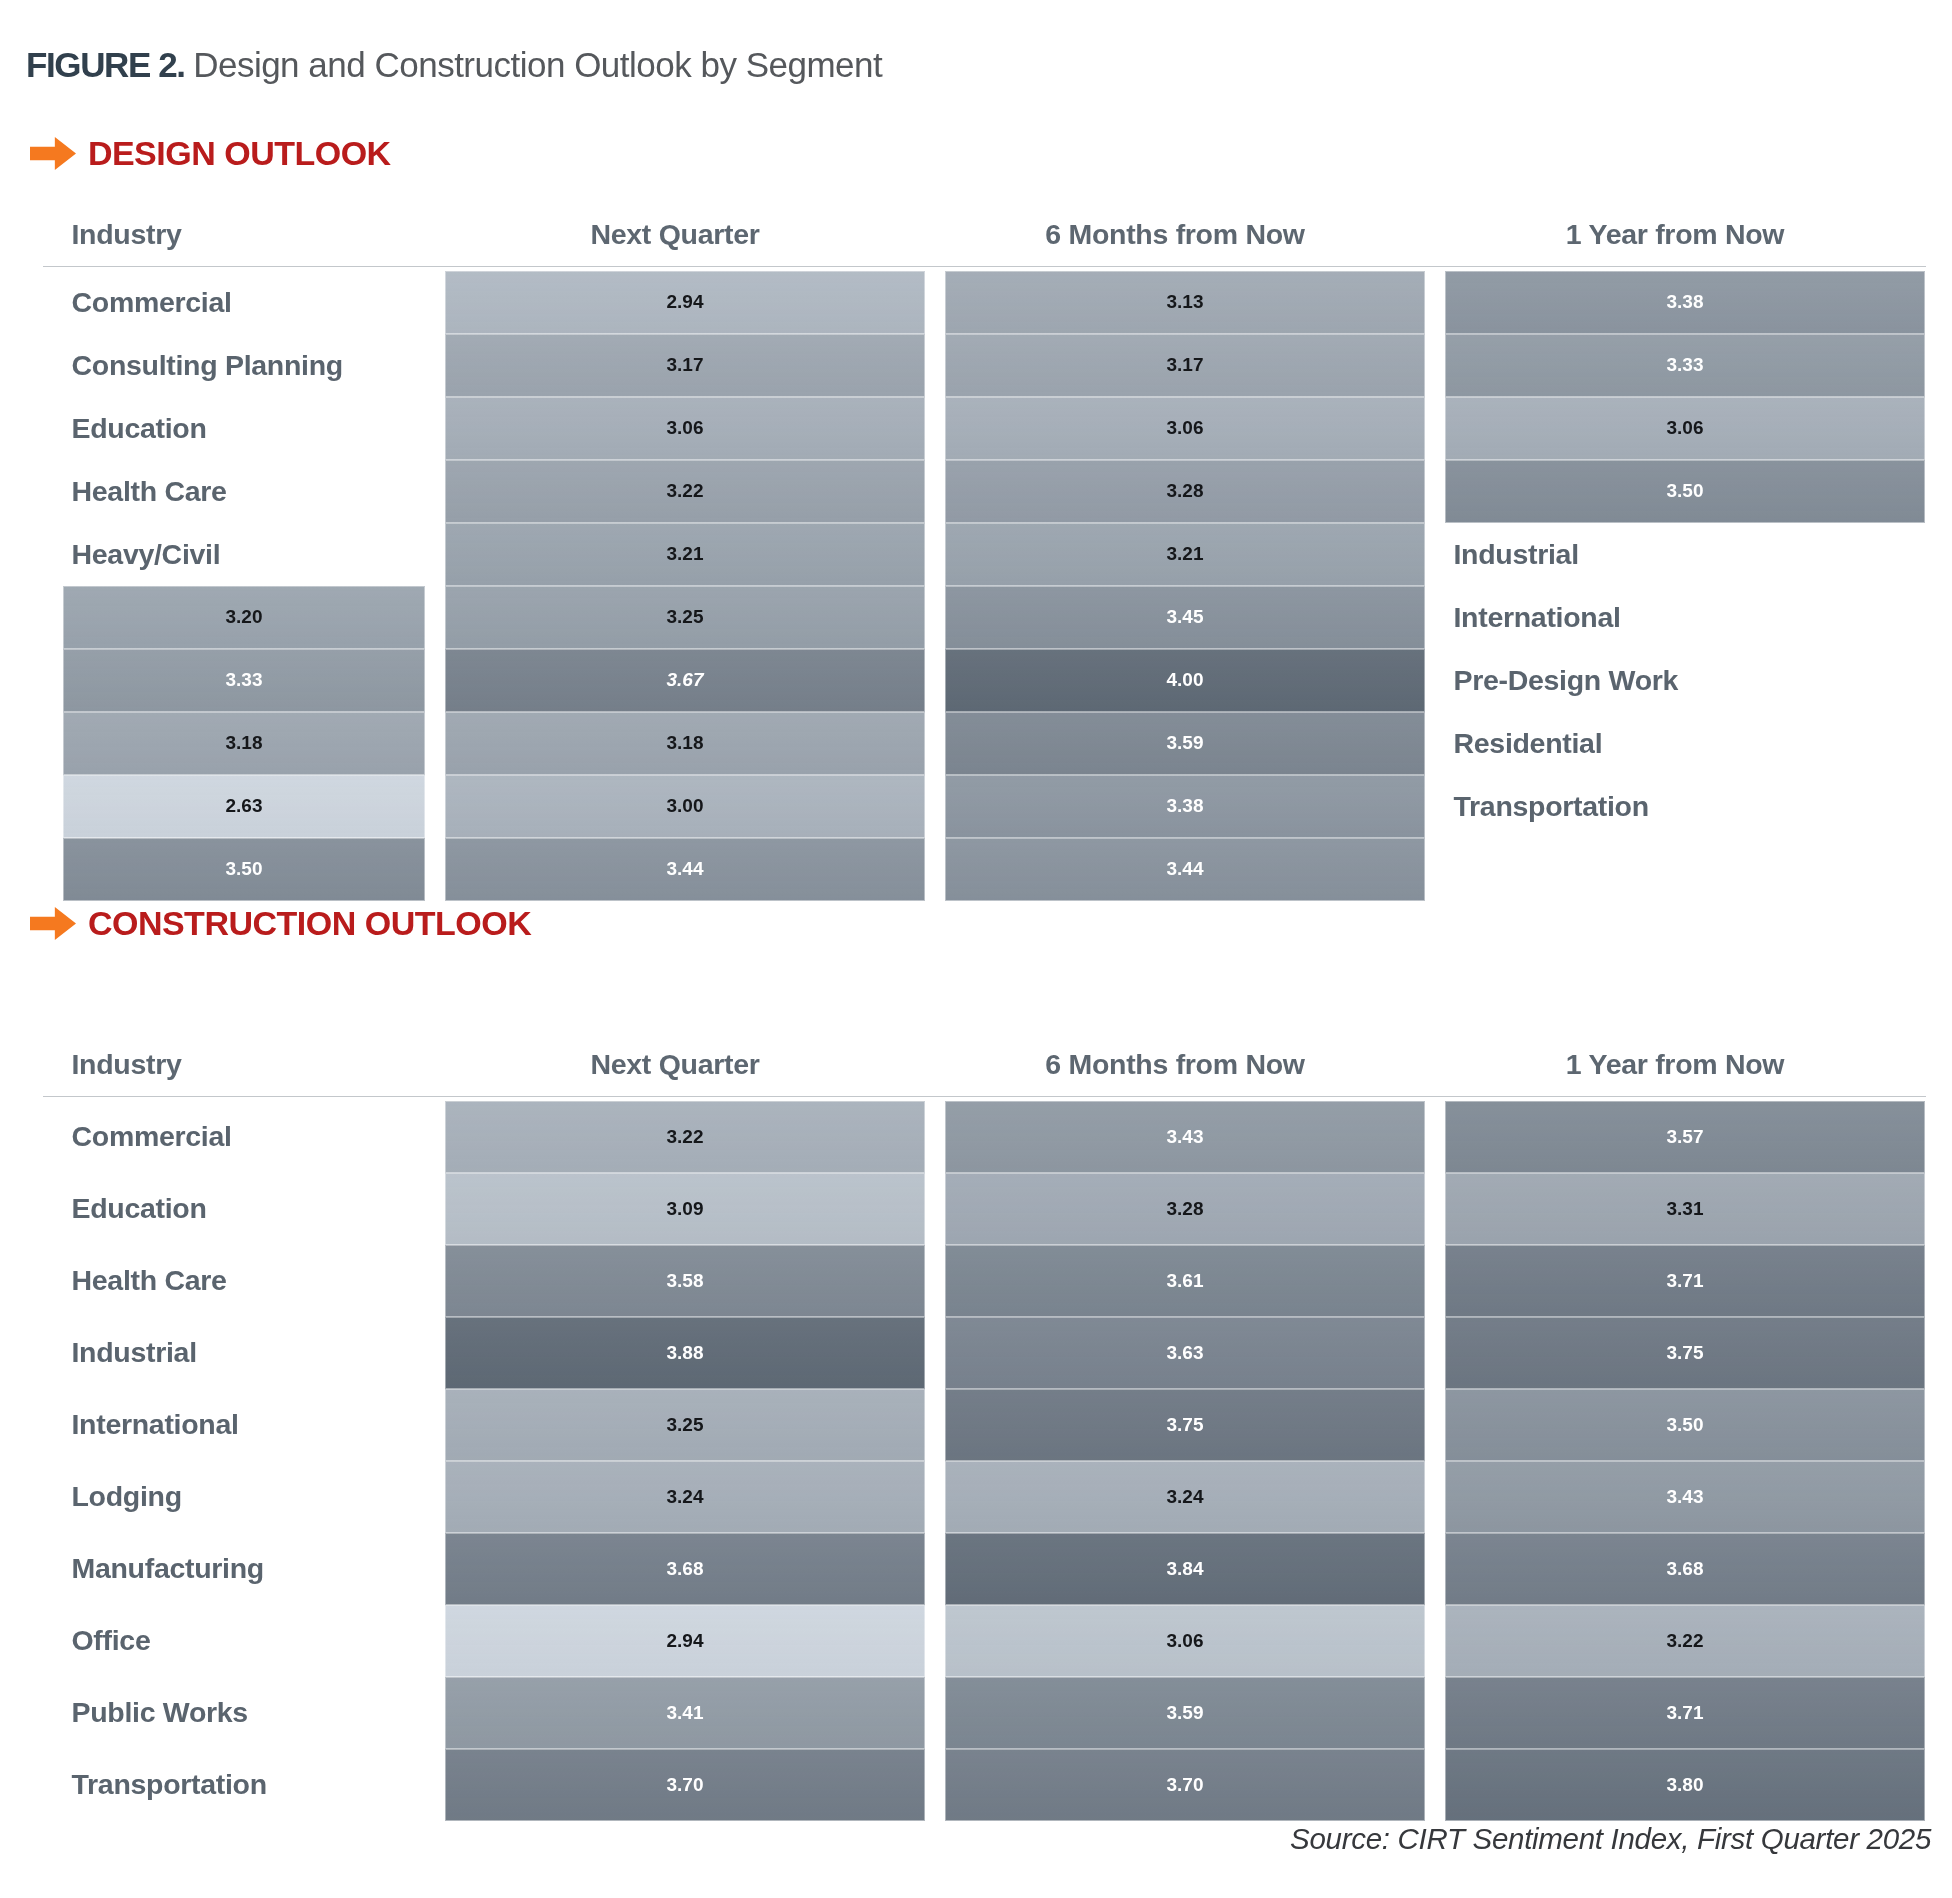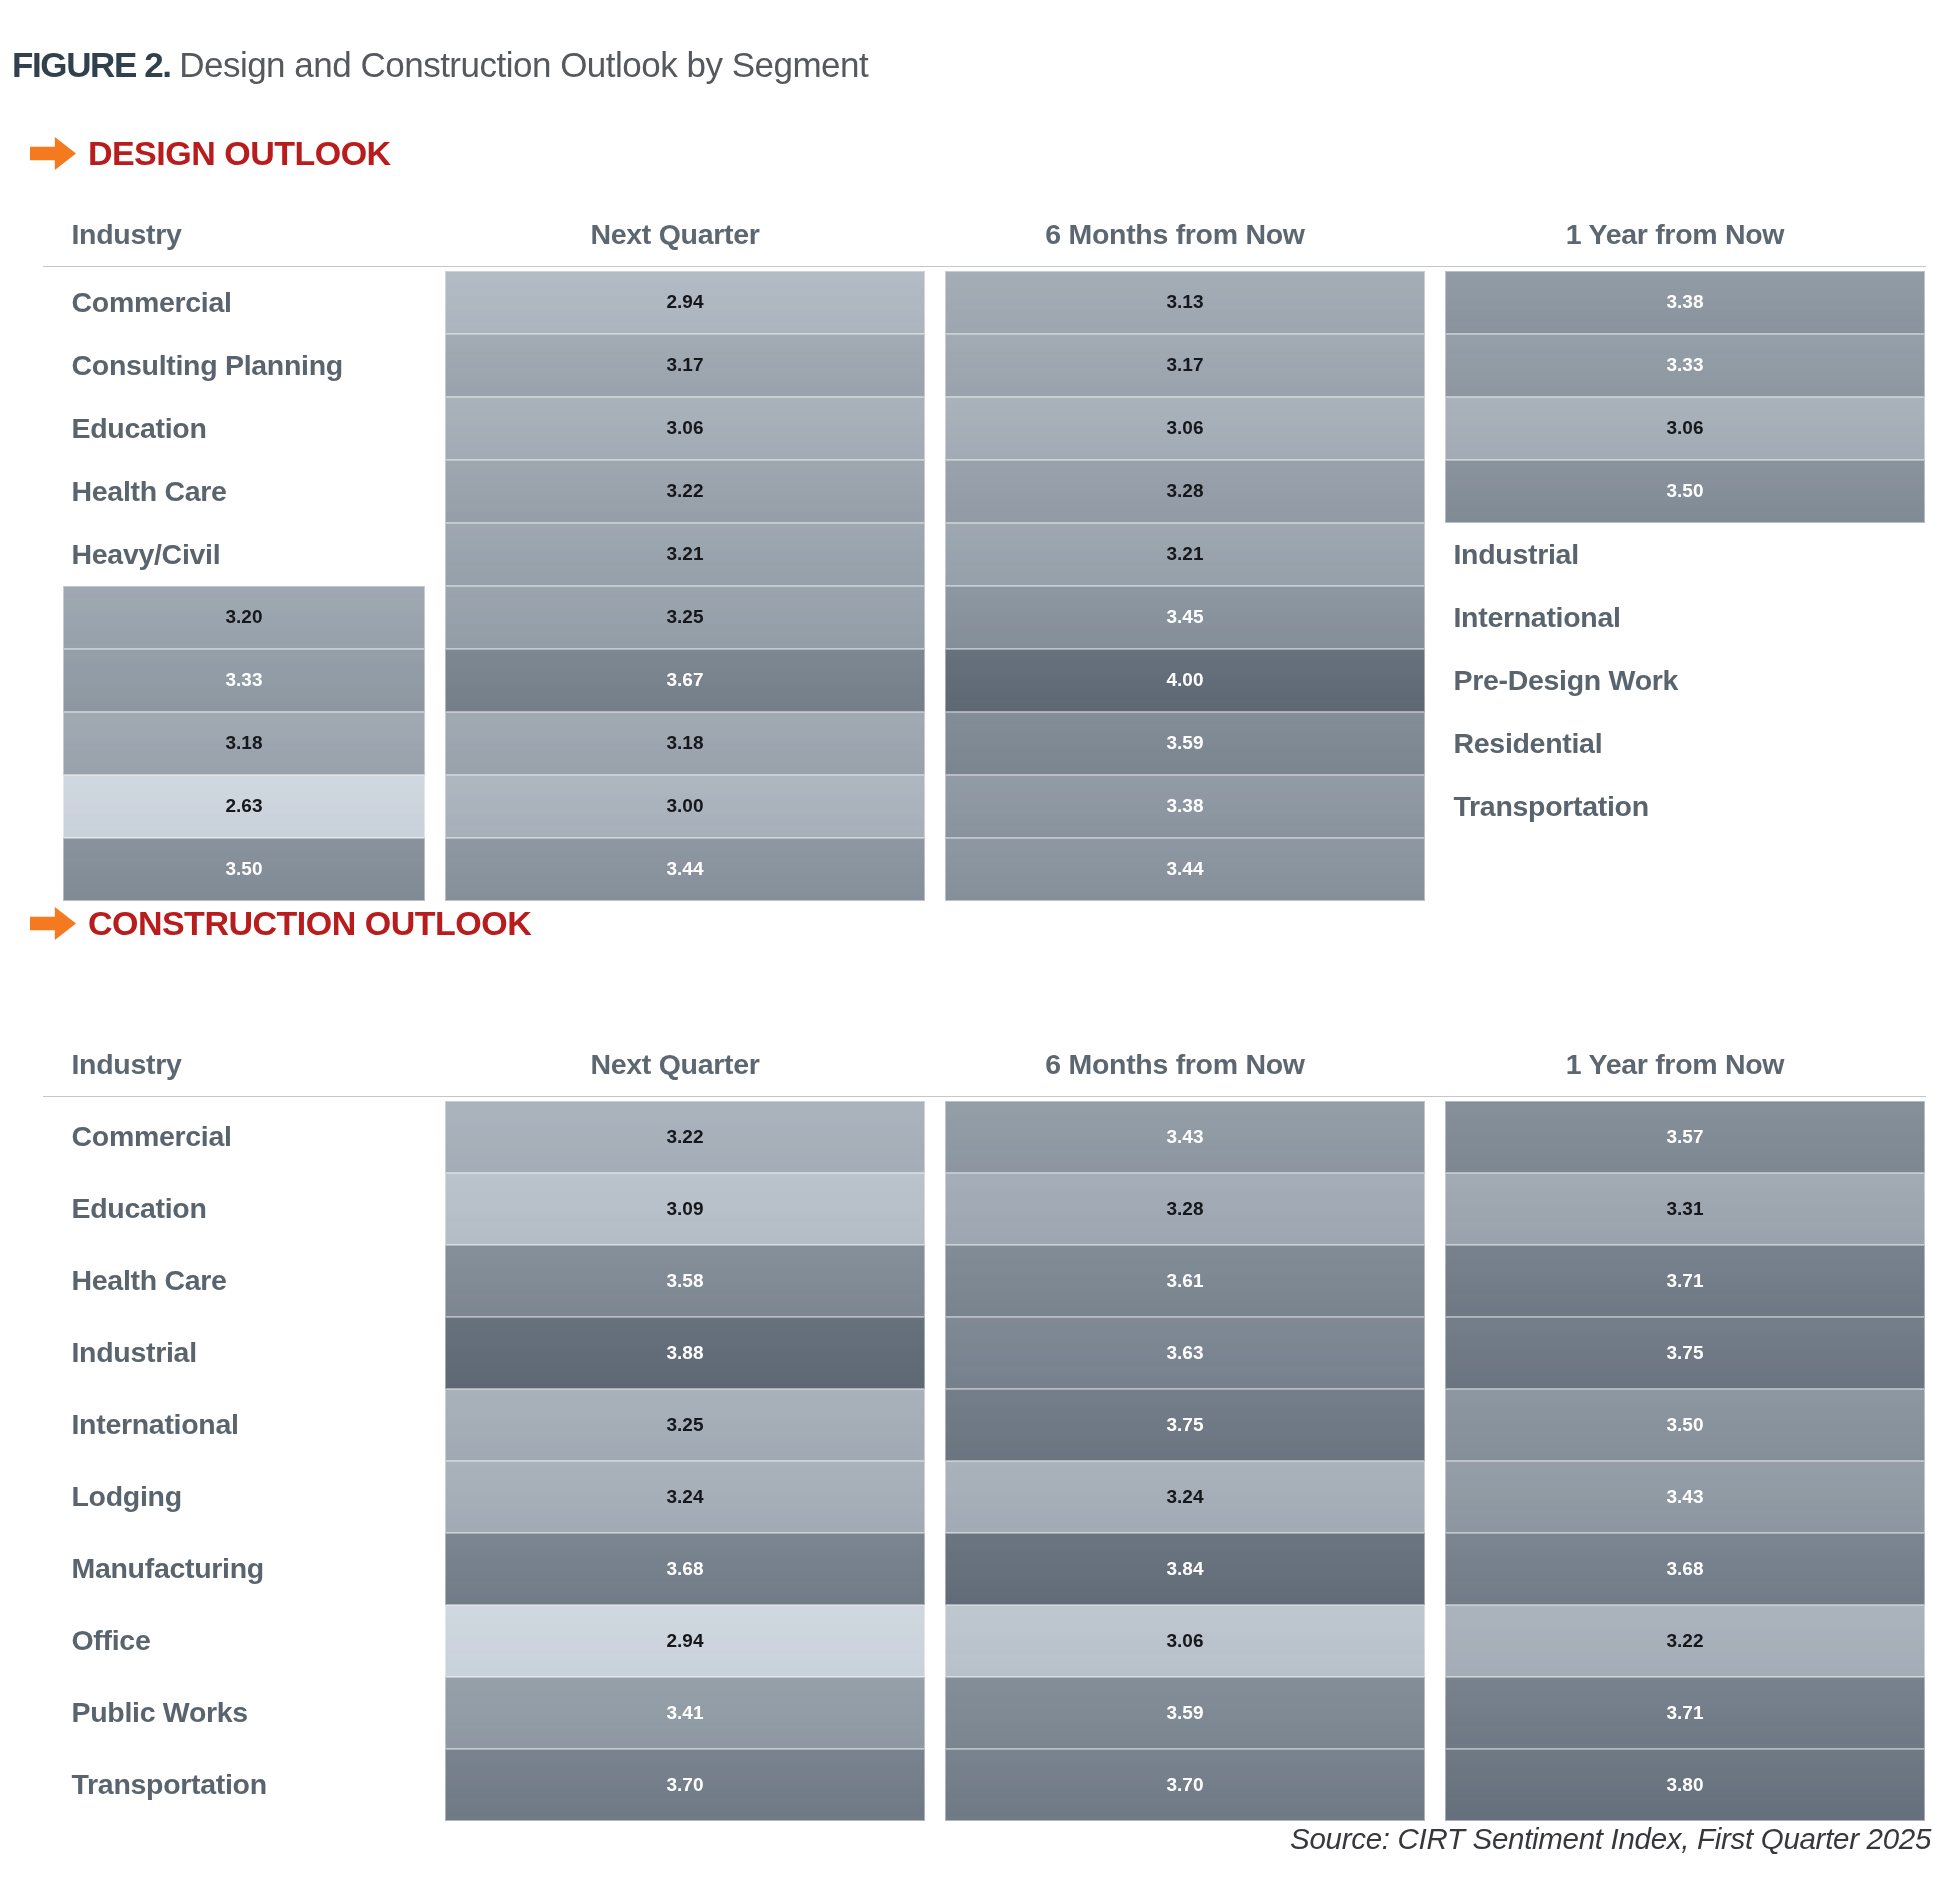--- a/index.html
+++ b/index.html
@@ -5,21 +5,21 @@
   html,body{margin:0;padding:0;background:#ffffff;}
   .page{
     position:relative;
     width:1953px;height:1898px;
     background:#ffffff;
     font-family:"Liberation Sans","DejaVu Sans",sans-serif;
     overflow:hidden;
   }
   
   .figure-title{
-    position:absolute;left:12px;top:46px;
+    position:absolute;left:26px;top:46px;
     font-size:35px;line-height:1.1;white-space:nowrap;
   }
   .figure-title .t-prefix{
     font-weight:800;color:#31404d;letter-spacing:-1.4px;
   }
   .figure-title .t-rest{
     font-weight:400;color:#55585c;letter-spacing:-0.5px;margin-left:8.6px;
   }
   
   .section-header{
@@ -119,21 +119,21 @@
         <div class="cell value-cell" style="background-color: rgb(131, 141, 152); color: rgb(255, 255, 255);">3.50</div>
         <div class="cell label-cell">Heavy/Civil</div>
         <div class="cell value-cell" style="background-color: rgb(153, 163, 173); color: rgb(21, 23, 26);">3.21</div>
         <div class="cell value-cell" style="background-color: rgb(153, 163, 173); color: rgb(21, 23, 26);">3.21</div>
         <div class="cell label-cell">Industrial</div>
         <div class="cell value-cell" style="background-color: rgb(154, 164, 174); color: rgb(21, 23, 26);">3.20</div>
         <div class="cell value-cell" style="background-color: rgb(150, 160, 170); color: rgb(21, 23, 26);">3.25</div>
         <div class="cell value-cell" style="background-color: rgb(135, 145, 156); color: rgb(255, 255, 255);">3.45</div>
         <div class="cell label-cell">International</div>
         <div class="cell value-cell" style="background-color: rgb(144, 154, 164); color: rgb(255, 255, 255);">3.33</div>
-        <div class="cell value-cell" style="background-color: rgb(119, 129, 140); color: rgb(255, 255, 255);">3.67</div>
+        <div class="cell value-cell" style="background-color: rgb(119, 129, 140); color: rgb(255, 255, 255); font-style: italic;">3.67</div>
         <div class="cell value-cell" style="background-color: rgb(95, 106, 118); color: rgb(255, 255, 255);">4.00</div>
         <div class="cell label-cell">Pre-Design Work</div>
         <div class="cell value-cell" style="background-color: rgb(156, 165, 175); color: rgb(21, 23, 26);">3.18</div>
         <div class="cell value-cell" style="background-color: rgb(156, 165, 175); color: rgb(21, 23, 26);">3.18</div>
         <div class="cell value-cell" style="background-color: rgb(125, 135, 146); color: rgb(255, 255, 255);">3.59</div>
         <div class="cell label-cell">Residential</div>
         <div class="cell value-cell" style="background-color: rgb(205, 213, 222); color: rgb(21, 23, 26);">2.63</div>
         <div class="cell value-cell" style="background-color: rgb(170, 179, 189); color: rgb(21, 23, 26);">3.00</div>
         <div class="cell value-cell" style="background-color: rgb(140, 150, 161); color: rgb(255, 255, 255);">3.38</div>
         <div class="cell label-cell">Transportation</div>

